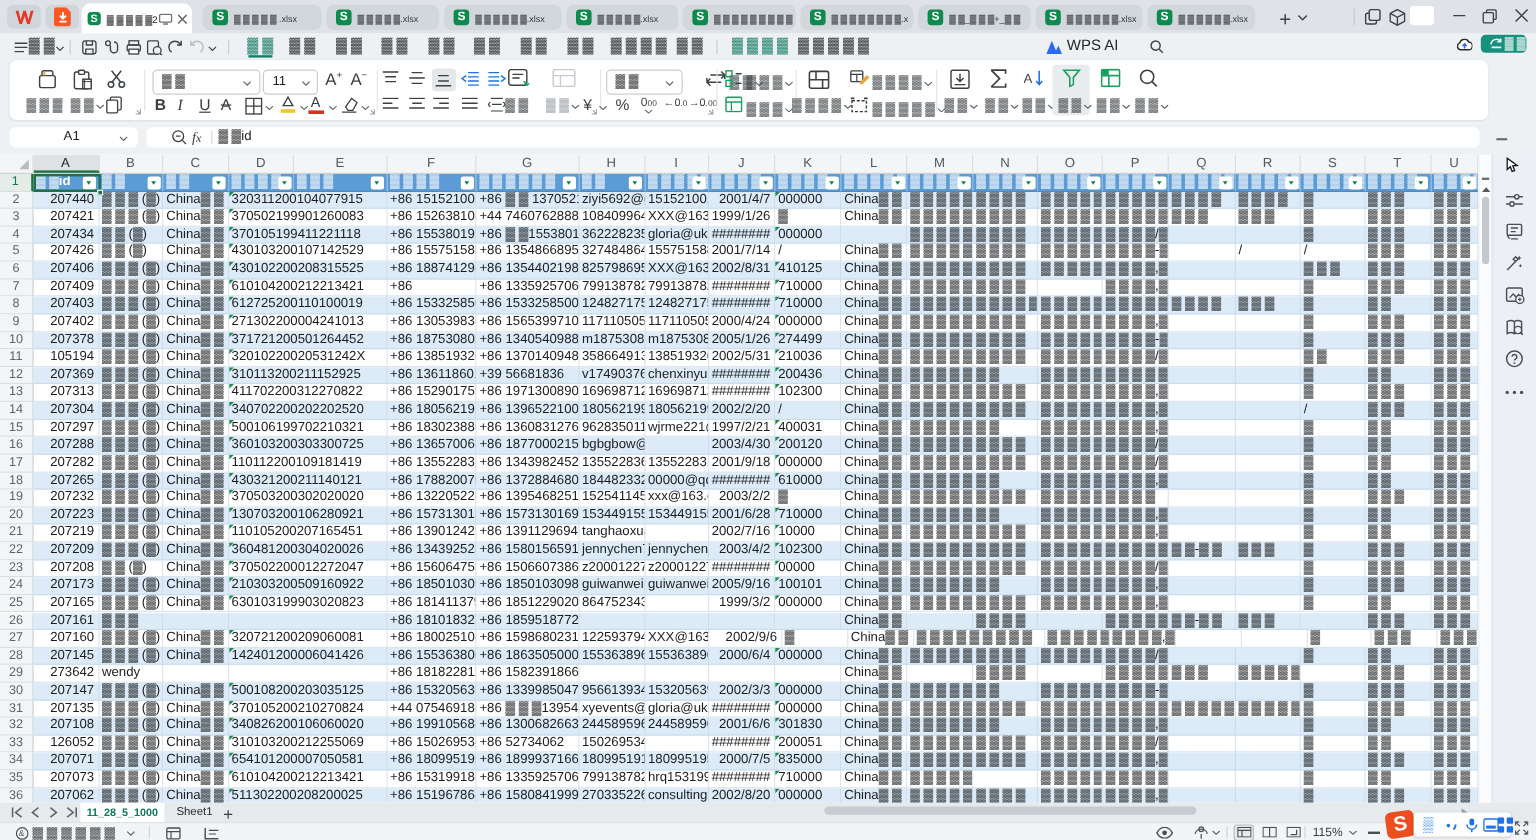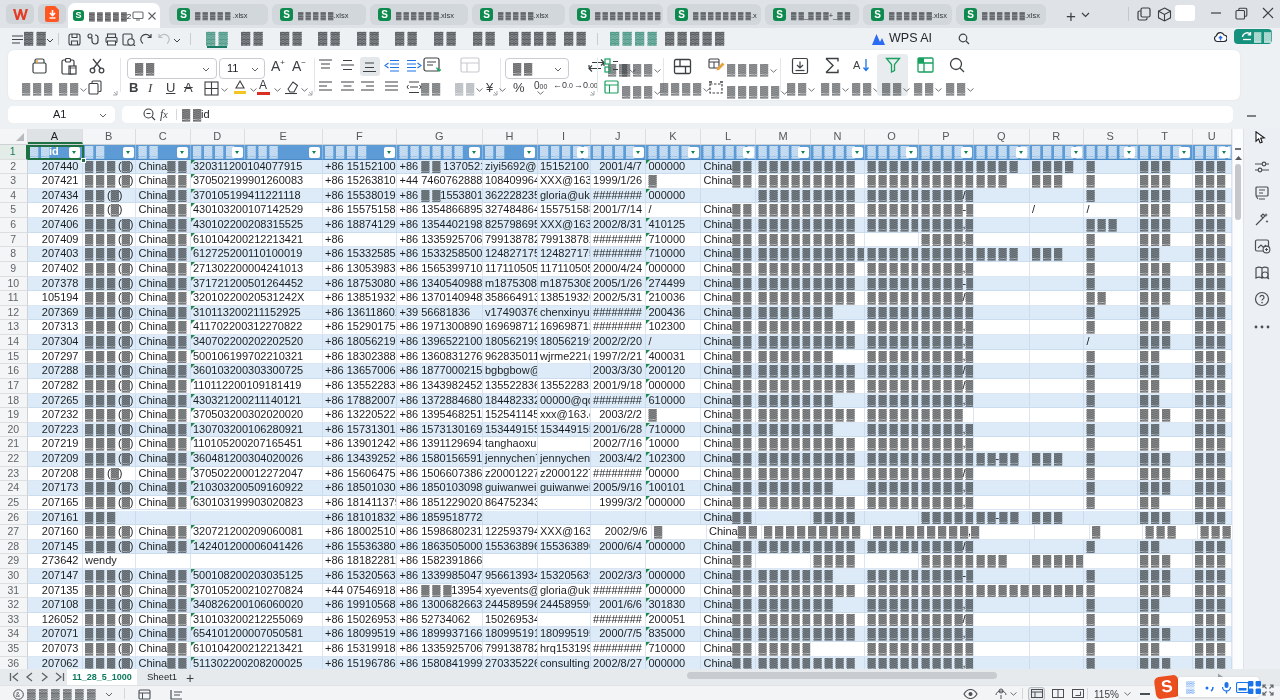--- a/index.html
+++ b/index.html
@@ -833,21 +833,21 @@
     <div class="row" style="top:235.30px">
       <div class="gut">16</div>
       <div class="c r b" style="width:55px">207288</div>
       <div class="c b" style="width:53.5px"><span class="j">▓▓▓</span> (<span class="j">▓</span>)</div>
       <div class="c b" style="width:54.5px">China<span class="j">▓▓</span></div>
       <div class="c b" style="width:132.0px"><i class="tri"></i>360103200303300725</div>
       <div class="c b" style="width:74.5px">+86 13657006888</div>
       <div class="c b" style="width:85.5px">+86 18770002151</div>
       <div class="c b" style="width:55px">bgbgbow@qq.c</div>
       <div class="c b" style="width:53px"></div>
-      <div class="c r b" style="width:55.5px">2003/3/30</div>
+      <div class="c r b" style="width:55.5px">2003/4/30</div>
       <div class="c b" style="width:55px"><i class="tri"></i>200120</div>
       <div class="c b" style="width:55px">China<span class="j">▓▓</span></div>
       <div class="c b" style="width:55px"><span class="j">▓▓▓▓▓▓</span></div>
       <div class="c b" style="width:54px"><span class="j">▓▓▓▓</span></div>
       <div class="c b" style="width:54px"><span class="j">▓▓▓▓▓</span></div>
       <div class="c b" style="width:55px"><span class="j">▓▓▓▓</span>/<span class="j">▓▓</span></div>
       <div class="c b" style="width:55.5px"></div>
       <div class="c b" style="width:54.5px"></div>
       <div class="c b" style="width:53.5px"><span class="j">▓</span></div>
       <div class="c b" style="width:55px"><span class="j">▓▓</span></div>
@@ -1293,21 +1293,21 @@
     <div class="row" style="top:527.70px">
       <div class="gut">36</div>
       <div class="c r b" style="width:55px">207062</div>
       <div class="c b" style="width:53.5px"><span class="j">▓▓▓</span> (<span class="j">▓</span>)</div>
       <div class="c b" style="width:54.5px">China<span class="j">▓▓</span></div>
       <div class="c b" style="width:132.0px"><i class="tri"></i>511302200208200025</div>
       <div class="c b" style="width:74.5px">+86 15196786444</div>
       <div class="c b" style="width:85.5px">+86 15808419992</div>
       <div class="c b" style="width:55px">270335226@q</div>
       <div class="c b" style="width:53px">consultingxx@</div>
-      <div class="c r b" style="width:55.5px">2002/8/27</div>
+      <div class="c r b" style="width:55.5px">2002/8/20</div>
       <div class="c b" style="width:55px"><i class="tri"></i>000000</div>
       <div class="c b" style="width:55px">China<span class="j">▓▓</span></div>
       <div class="c b" style="width:55px"><span class="j">▓▓▓▓▓▓</span></div>
       <div class="c b" style="width:54px"><span class="j">▓▓▓▓</span></div>
       <div class="c b" style="width:54px"><span class="j">▓▓▓▓▓</span></div>
       <div class="c b" style="width:55px"><span class="j">▓▓▓▓</span>,<span class="j">▓▓</span></div>
       <div class="c b" style="width:55.5px"></div>
       <div class="c b" style="width:54.5px"></div>
       <div class="c b" style="width:53.5px"><span class="j">▓</span></div>
       <div class="c b" style="width:55px"><span class="j">▓▓▓</span></div>

